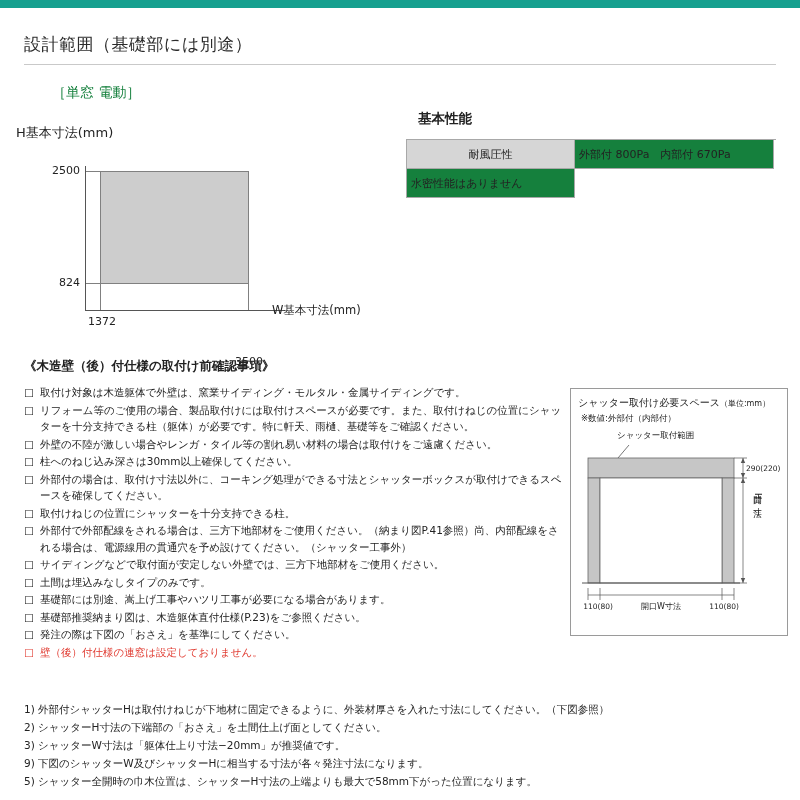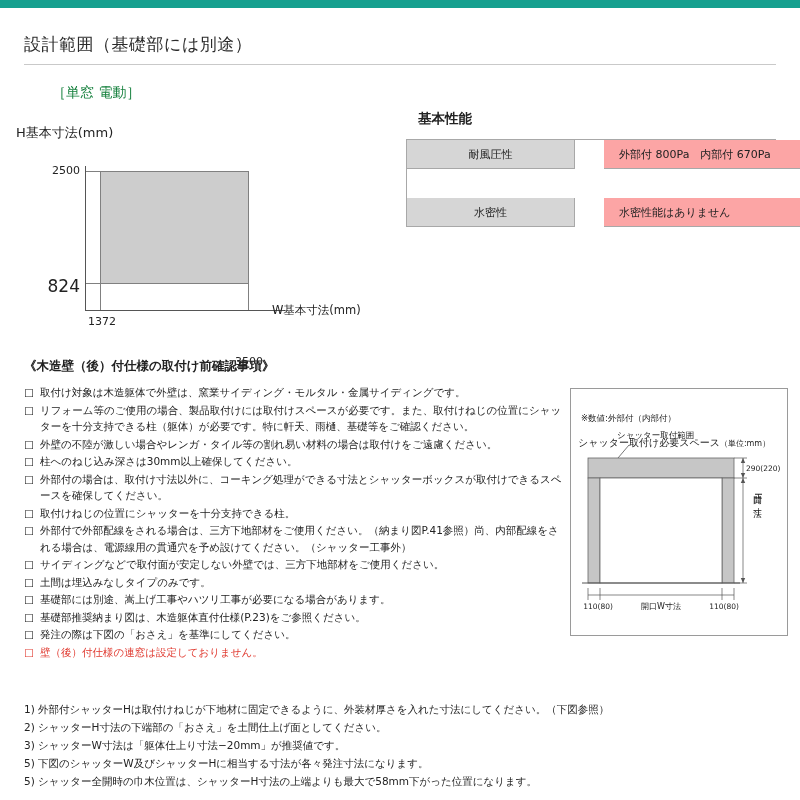--- a/index.html
+++ b/index.html
@@ -20,47 +20,47 @@
   .chart .abs{position:absolute;}
   .c-hlabel{left:0;top:6px;font-size:13px;}
   .c-yaxis{left:69px;top:48px;width:1px;height:145px;background:#555;}
   .c-xaxis{left:69px;top:192px;width:200px;height:1px;background:#555;}
   .c-rect{left:84px;top:53px;width:149px;height:113px;background:#cdcdcd;border:1px solid #808080;box-sizing:border-box;}
   .c-ext-top{left:70px;top:53px;width:14px;height:1px;background:#808080;}
   .c-ext-bot{left:70px;top:165px;width:14px;height:1px;background:#808080;}
   .c-drop-l{left:84px;top:166px;width:1px;height:26px;background:#808080;}
   .c-drop-r{left:232px;top:166px;width:1px;height:26px;background:#808080;}
   .c-t2500{left:24px;top:46px;width:40px;text-align:right;font-size:11px;}
-  .c-t824{left:24px;top:158px;width:40px;text-align:right;font-size:17px;}
+  .c-t824{left:24px;top:158px;width:40px;text-align:right;font-size:11px;}
   .c-t1176{left:58px;top:197px;width:56px;text-align:center;font-size:11px;}
   .c-t3500{left:205px;top:197px;width:56px;text-align:center;font-size:11px;margin-top:40px;}
   .c-wlabel{left:256px;top:185px;font-size:11.5px;white-space:nowrap;}
 
   
   .perf{left:406px;top:110px;width:370px;}
   .perf-h{font-size:13.5px;font-weight:bold;margin:0 0 11px 12px;}
-  .perf-t{display:grid;grid-template-columns:168px 199px;border-top:1px solid #a8a8a8;border-left:1px solid #a8a8a8;font-size:11px;gap:29px;}
+  .perf-t{display:grid;grid-template-columns:168px 199px;border-top:1px solid #a8a8a8;border-left:1px solid #a8a8a8;font-size:11px;}
   .perf-t>div{border-right:1px solid #a8a8a8;border-bottom:1px solid #a8a8a8;display:flex;align-items:center;height:29px;box-sizing:border-box;}
   .pl{background:#d6d6d6;justify-content:center;}
-  .pv{padding-left:15px;background:#fca5a5;}
+  .pv{padding-left:4px;background:#15803d;}
 
   
   .check{left:24px;top:358px;width:540px;}
   .check-h{font-size:12.5px;font-weight:bold;margin:0 0 9px 0;}
   .citem{display:flex;font-size:10.5px;line-height:16.5px;margin-bottom:1px;}
   .cbox{width:16px;flex:none;}
   .citem.red{color:#e0392f;}
 
   
   .notes{left:24px;top:700px;width:764px;font-size:10.5px;line-height:18px;}
 
   
   .dbox{left:570px;top:388px;width:218px;height:248px;border:1px solid #9a9a9a;box-sizing:border-box;}
   .dbox .abs{position:absolute;}
-  .dtitle{left:7px;top:7px;font-size:10px;white-space:nowrap;margin-top:40px;}
+  .dtitle{left:7px;top:7px;font-size:10px;white-space:nowrap;}
   .dunit{font-size:8px;}
   .dnote{left:10px;top:24px;font-size:8.5px;}
   .drange{left:46px;top:41px;font-size:8.5px;white-space:nowrap;}
   .dsvg{left:3px;top:56px;}
   .dvert{left:181px;top:100px;font-size:8.5px;writing-mode:vertical-rl;letter-spacing:2px;}
   .dim-text{font-size:7.5px;fill:#222;font-family:"DejaVu Sans","Liberation Sans",sans-serif;}
   .dim-text-c{font-size:8px;fill:#222;font-family:"DejaVu Sans","Liberation Sans",sans-serif;}
 </style>
 </head>
 <body>
@@ -85,21 +85,20 @@
   <div class="abs c-t1176">1372</div>
   <div class="abs c-t3500">3500</div>
   <div class="abs c-wlabel">W基本寸法(mm)</div>
 </div>
 
 <div class="abs perf">
   <div class="perf-h">基本性能</div>
   <div class="perf-t">
     <div class="pl">耐風圧性</div>
     <div class="pv">外部付 800Pa　内部付 670Pa</div>
-    <div class="pl">水密性</div>
     <div class="pv">水密性能はありません</div>
   </div>
 </div>
 
 <div class="abs check">
   <div class="check-h">《木造壁（後）付仕様の取付け前確認事項》</div>
 
   <div class="citem">
     <span class="cbox">□</span>
     <span>取付け対象は木造躯体で外壁は、窯業サイディング・モルタル・金属サイディングです。</span>
@@ -193,15 +192,15 @@
     <text x="150" y="164" text-anchor="middle" class="dim-text">110(80)</text>
   </svg>
 
   <div class="abs dvert">開口H寸法</div>
 </div>
 
 <div class="abs notes">
   <div>1) 外部付シャッターHは取付けねじが下地材に固定できるように、外装材厚さを入れた寸法にしてください。（下図参照）</div>
   <div>2) シャッターH寸法の下端部の「おさえ」を土間仕上げ面としてください。</div>
   <div>3) シャッターW寸法は「躯体仕上り寸法−20mm」が推奨値です。</div>
-  <div>5) 下図のシャッターW及びシャッターHに相当する寸法が各々発注寸法になります。</div>
+  <div>9) 下図のシャッターW及びシャッターHに相当する寸法が各々発注寸法になります。</div>
   <div>5) シャッター全開時の巾木位置は、シャッターH寸法の上端よりも最大で58mm下がった位置になります。</div>
 </div>
 
 </body></html>

